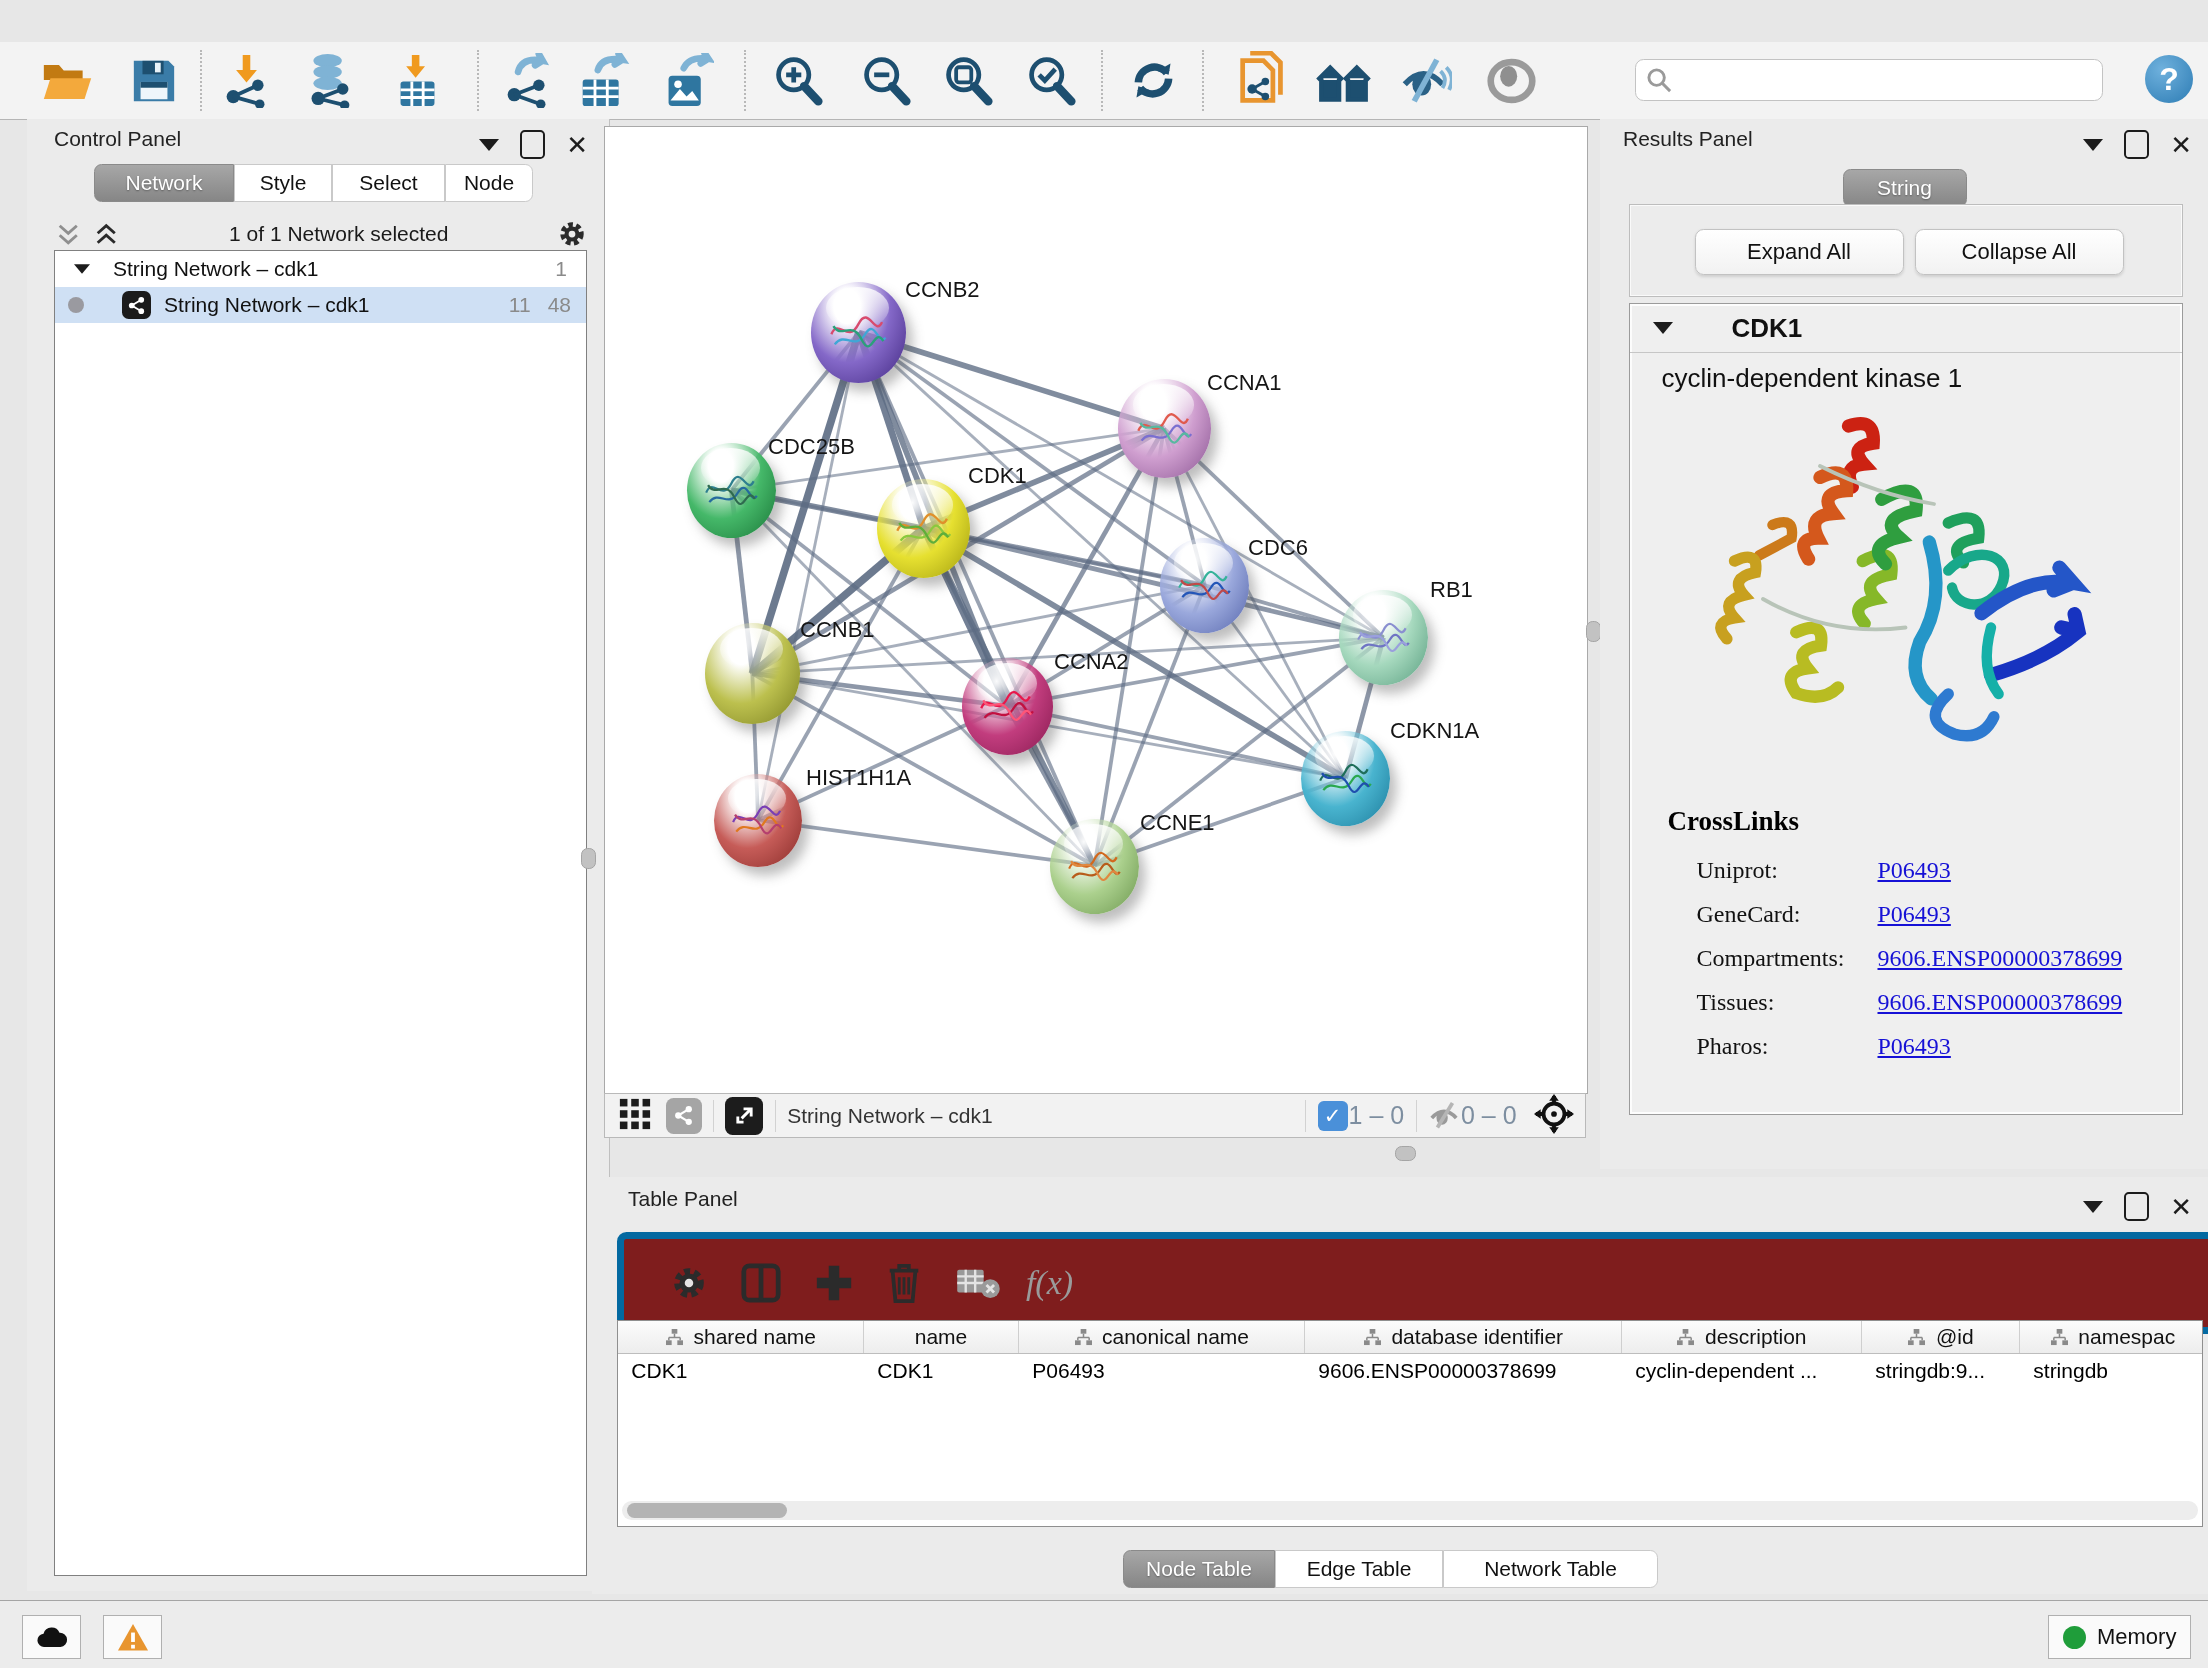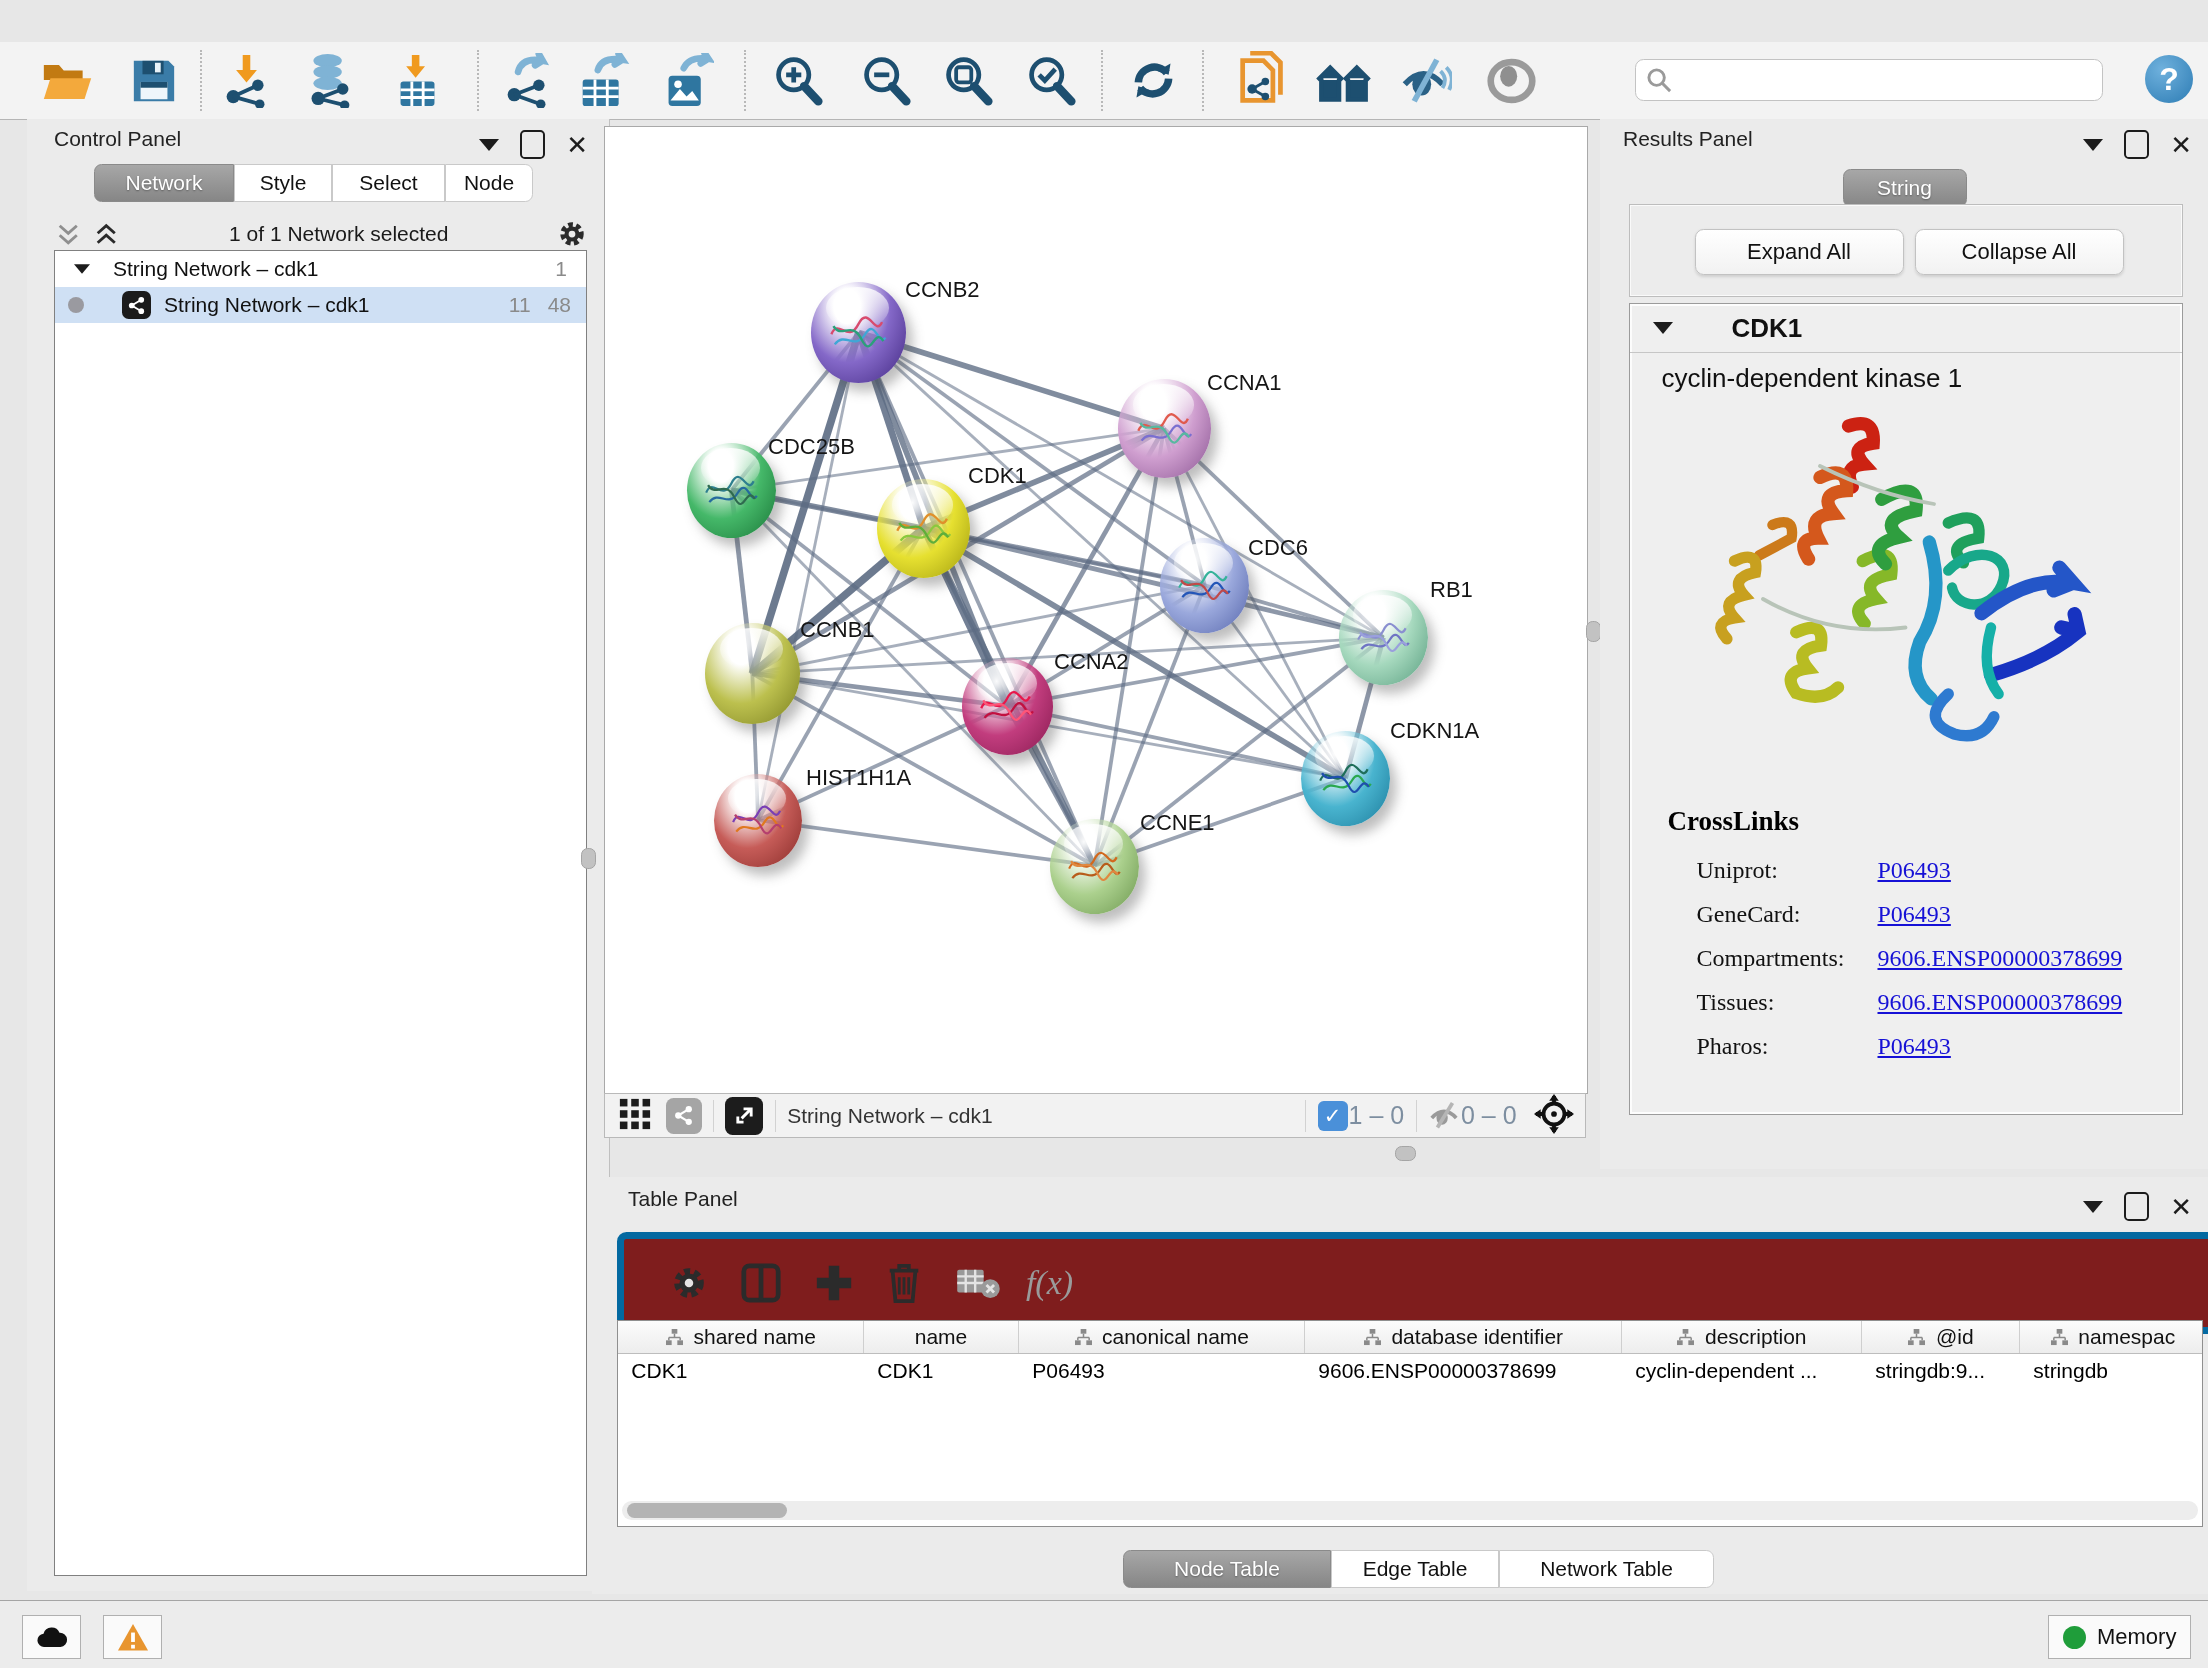--- a/index.html
+++ b/index.html
@@ -718,21 +718,21 @@
             <div class="td" style="width: 158px; flex: 0 0 158px;">stringdb:9...</div>
             <div class="td" style="width: 186px; flex: 0 0 186px;">stringdb</div>
           </div>
         </div>
       <div class="hscroll">
           <div class="hthumb"></div>
         </div>
     </div>
 
     <div class="btabs" id="table-tabs">
-        <div class="tab active" style="width: 208px;">Node Table</div>
+        <div class="tab active" style="width: 152px;">Node Table</div>
         <div class="tab" style="width: 168px;">Edge Table</div>
         <div class="tab" style="width: 215px;">Network Table</div>
       </div>
   </div>
 
   <div class="statusbar">
     <div class="sbtn" style="left:22px;width:57px">
       <svg width="32" height="23" viewBox="0 0 34 24">
           <path d="M9 22 a7 7 0 0 1 -1 -14 a9 9 0 0 1 17 -1 a6.5 6.5 0 0 1 1 15 Z" fill="#111"></path>
         </svg>

